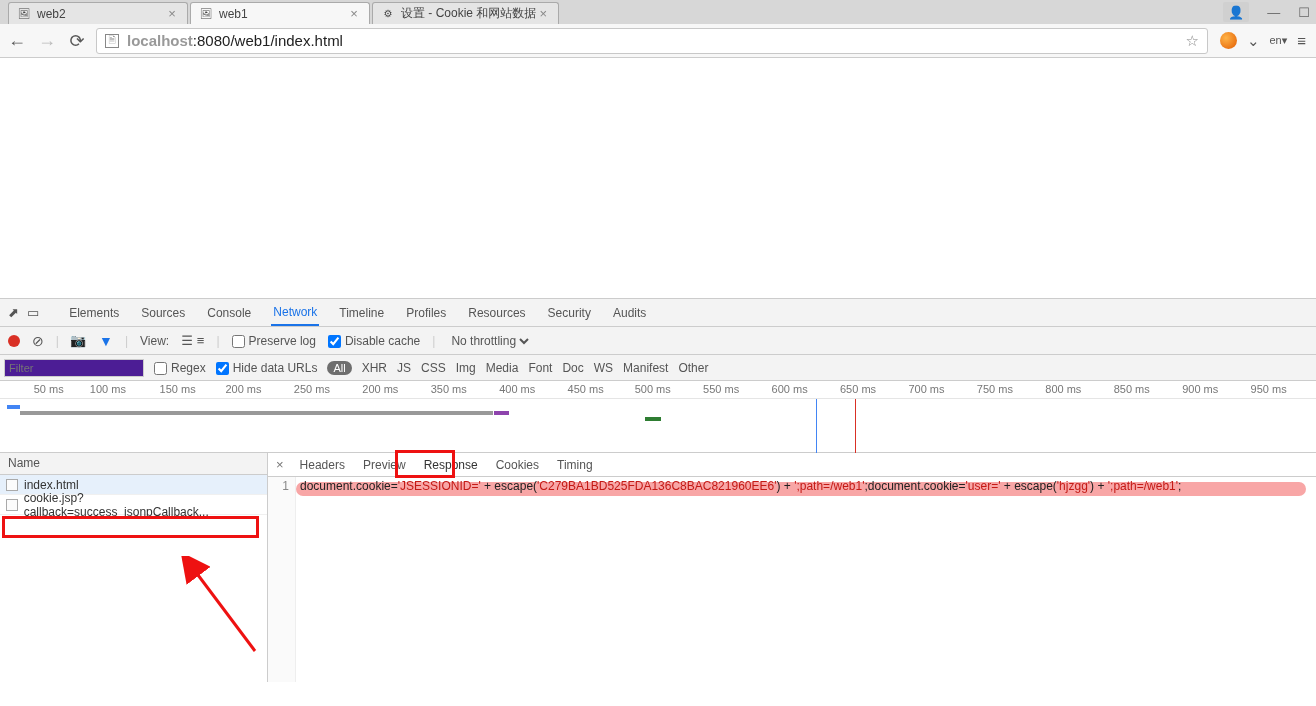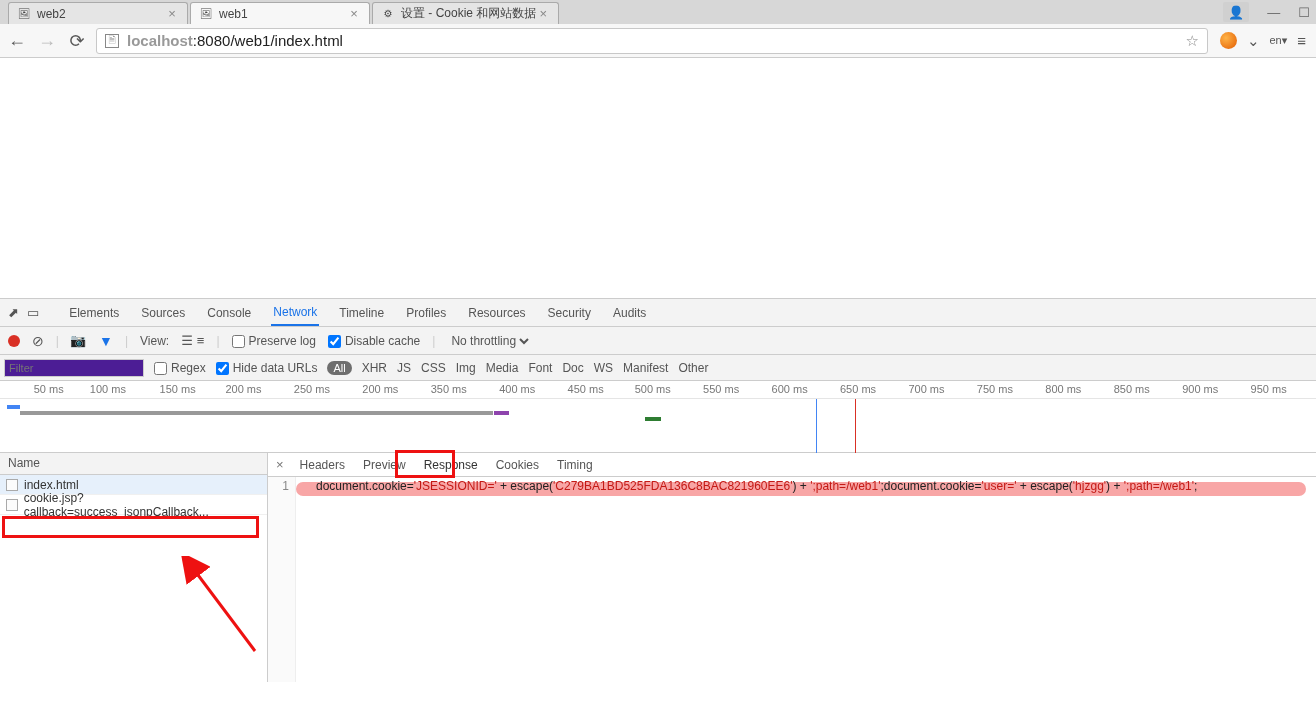--- a/index.html
+++ b/index.html
@@ -73,21 +73,21 @@
 .detail-tabs { height: 24px; border-bottom: 1px solid #ccc; display:flex; align-items:center; gap: 14px; padding: 0 8px; font-size: 12px; color:#555; background:#fff; }
 .detail-tabs .closex { font-size:13px; color:#777; cursor:pointer; }
 .detail-tabs .dtab { padding: 0 2px; height:100%; display:flex; align-items:center; cursor:pointer; position:relative; }
 .detail-tabs .dtab.active { color:#333; }
 .code-area { flex:1; display:flex; font-family: Consolas, monospace; font-size: 12px; background:#fff; overflow:hidden; }
 .gutter { width: 28px; text-align:right; padding: 2px 6px 0 0; color:#888; border-right:1px solid #eee; background:#fafafa; }
 .code-line { padding: 2px 4px 0 4px; white-space: nowrap; position:relative; }
 .tok-str { color: #c41a16; }
 .tok-default { color: #222; }
 .pink-hl { position:absolute; height: 14px; background: #f8a6a6; border-radius: 7px; top: 5px; z-index:0; }
-.code-content { position:relative; z-index:1;margin-left:16px; }
+.code-content { position:relative; z-index:1; }
 
 .status-bar { height: 23px; border-top: 1px solid #ccc; background:#f3f3f3; font-size:11px; color:#555; display:flex; align-items:center; padding: 0 6px; }
 
 
 .arrow-svg { position:absolute; left: 150px; top: 556px; pointer-events:none; }
 
 .red-box-tab { position:absolute; border: 3px solid #e11; left: 393px; top: -3px; width: 60px; height: 28px; pointer-events:none; }
 .left-redbox { position:absolute; border:3px solid #e11; left:2px; top: 63px; width: 257px; height: 22px; pointer-events:none; }
 </style>
 </head>

